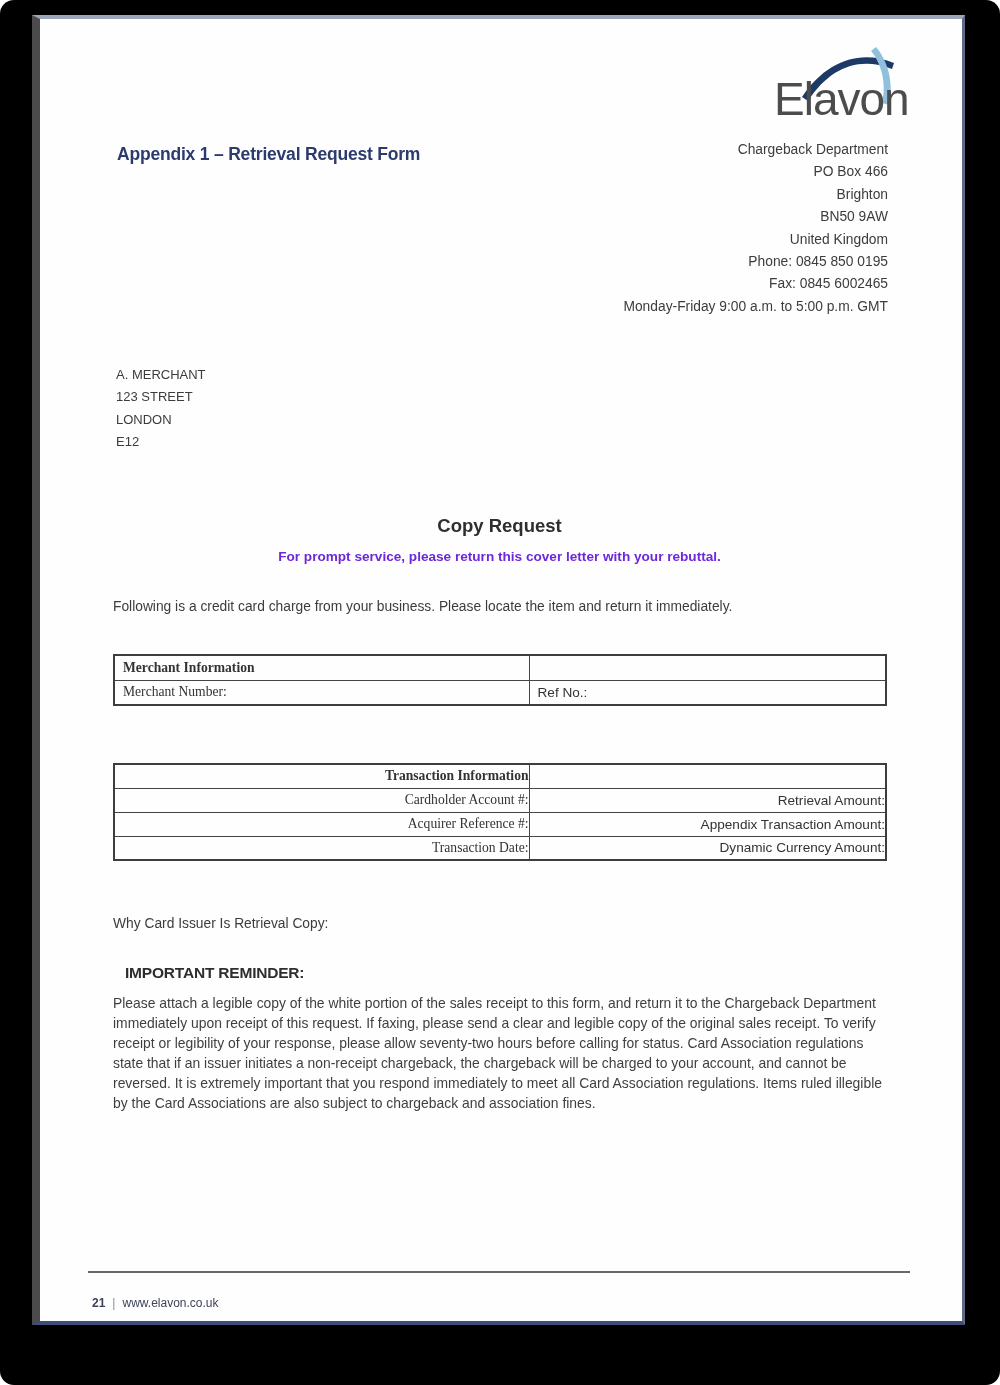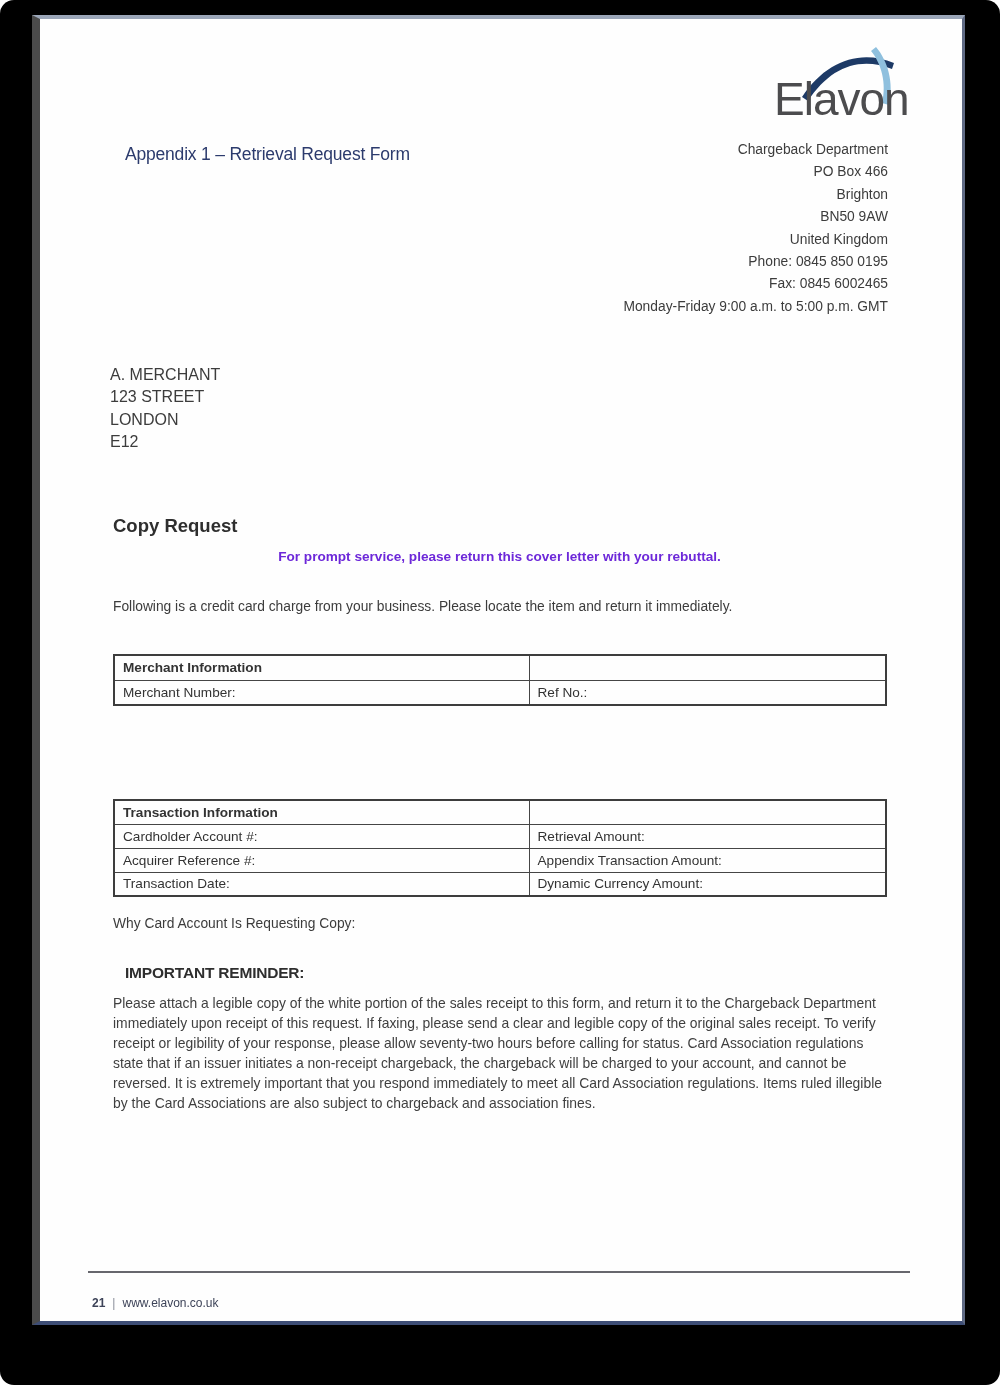--- a/index.html
+++ b/index.html
@@ -19,38 +19,38 @@
     border-bottom: 4px solid #3e4e76;
     border-left: 8px solid #4b4b4b;
   }
   .inner { position: absolute; left: 0; top: 0; width: 922px; height: 1302px; }
 
   
   .logo { position: absolute; left: 728px; top: 24px; width: 152px; height: 80px; }
 
   
   .doc-title {
-    position: absolute; left: 85px; top: 125px;
-    font-size: 17.5px; font-weight: normal; color: #2c3b6d; letter-spacing: -0.2px;
+    position: absolute; left: 77px; top: 125px;
+    font-size: 17.5px; font-weight: bold; color: #2c3b6d; letter-spacing: -0.2px;
   }
   .addr-block {
     position: absolute; right: 74px; top: 120px;
     text-align: right; font-size: 13.8px; line-height: 22.4px; color: #3c3c3c;
   }
 
   
   .recipient {
-    position: absolute; left: 70px; top: 345px;
-    font-size: 16px; line-height: 22.4px; color: #3c3c3c;
+    position: absolute; left: 76px; top: 345px;
+    font-size: 13px; line-height: 22.4px; color: #3c3c3c;
   }
 
   
   .copy-title {
     position: absolute; left: 73px; top: 496px; width: 773px;
-    font-size: 18.5px; font-weight: bold; color: #2e2e2e;
+    text-align: center; font-size: 18.5px; font-weight: bold; color: #2e2e2e;
   }
   .copy-sub {
     position: absolute; left: 73px; top: 530px; width: 773px;
     text-align: center; font-size: 13.6px; font-weight: bold; color: #6d28d9;
   }
   .intro {
     position: absolute; left: 73px; top: 580px;
     font-size: 13.8px; color: #3c3c3c;
   }
 
@@ -61,24 +61,24 @@
     font-size: 13.6px; color: #333;
   }
   table.form-table td {
     border: 1.5px solid #454545;
     padding: 0 0 0 8px; vertical-align: middle;
     white-space: nowrap; overflow: hidden;
   }
   table.form-table { border: 2px solid #3d3d3d; }
   .t-merchant { top: 635px; }
   .t-merchant td { height: 25px; }
-  .t-transaction { top: 780px; }
+  .t-transaction { top: 744px; text-align: right; }
   .t-transaction td { height: 24px; }
   td.hdr { font-weight: bold; }
-  .col-left { width: 415px; }
+  .col-left { width: 415px; font-family: Liberation Serif, serif; }
 
   .why-copy {
     position: absolute; left: 73px; top: 897px;
     font-size: 13.8px; color: #3c3c3c;
   }
 
   .reminder-head {
     position: absolute; left: 85px; top: 945px;
     font-size: 15.5px; font-weight: bold; color: #2e2e2e; letter-spacing: -0.2px;
   }
@@ -165,21 +165,21 @@
           <td class="col-left">Acquirer Reference #:</td>
           <td>Appendix Transaction Amount:</td>
         </tr>
         <tr>
           <td class="col-left">Transaction Date:</td>
           <td>Dynamic Currency Amount:</td>
         </tr>
       </tbody>
         </table>
 
-      <div class="why-copy">Why Card Account Is Requesting Copy:</div>
+      <div class="why-copy">Why Card Issuer Is Retrieval Copy:</div>
 
       <div class="reminder-head">IMPORTANT REMINDER:</div>
       <div class="reminder-body">Please attach a legible copy of the white portion of the sales receipt to this form, and return it to the Chargeback Department immediately upon receipt of this request. If faxing, please send a clear and legible copy of the original sales receipt.  To verify receipt or legibility of your response, please allow seventy-two hours before calling for status. Card Association regulations state that if an issuer initiates a non-receipt chargeback, the chargeback will be charged to your account, and cannot be reversed. It is extremely important that you respond immediately to meet all Card Association regulations.  Items ruled illegible by the Card Associations are also subject to chargeback and association fines.</div>
 
       <div class="footer-rule"></div>
       <div class="footer-text">
         <span class="pg">21</span><span class="sep">|</span><span>www.elavon.co.uk</span>
       </div>
 
     </div>

